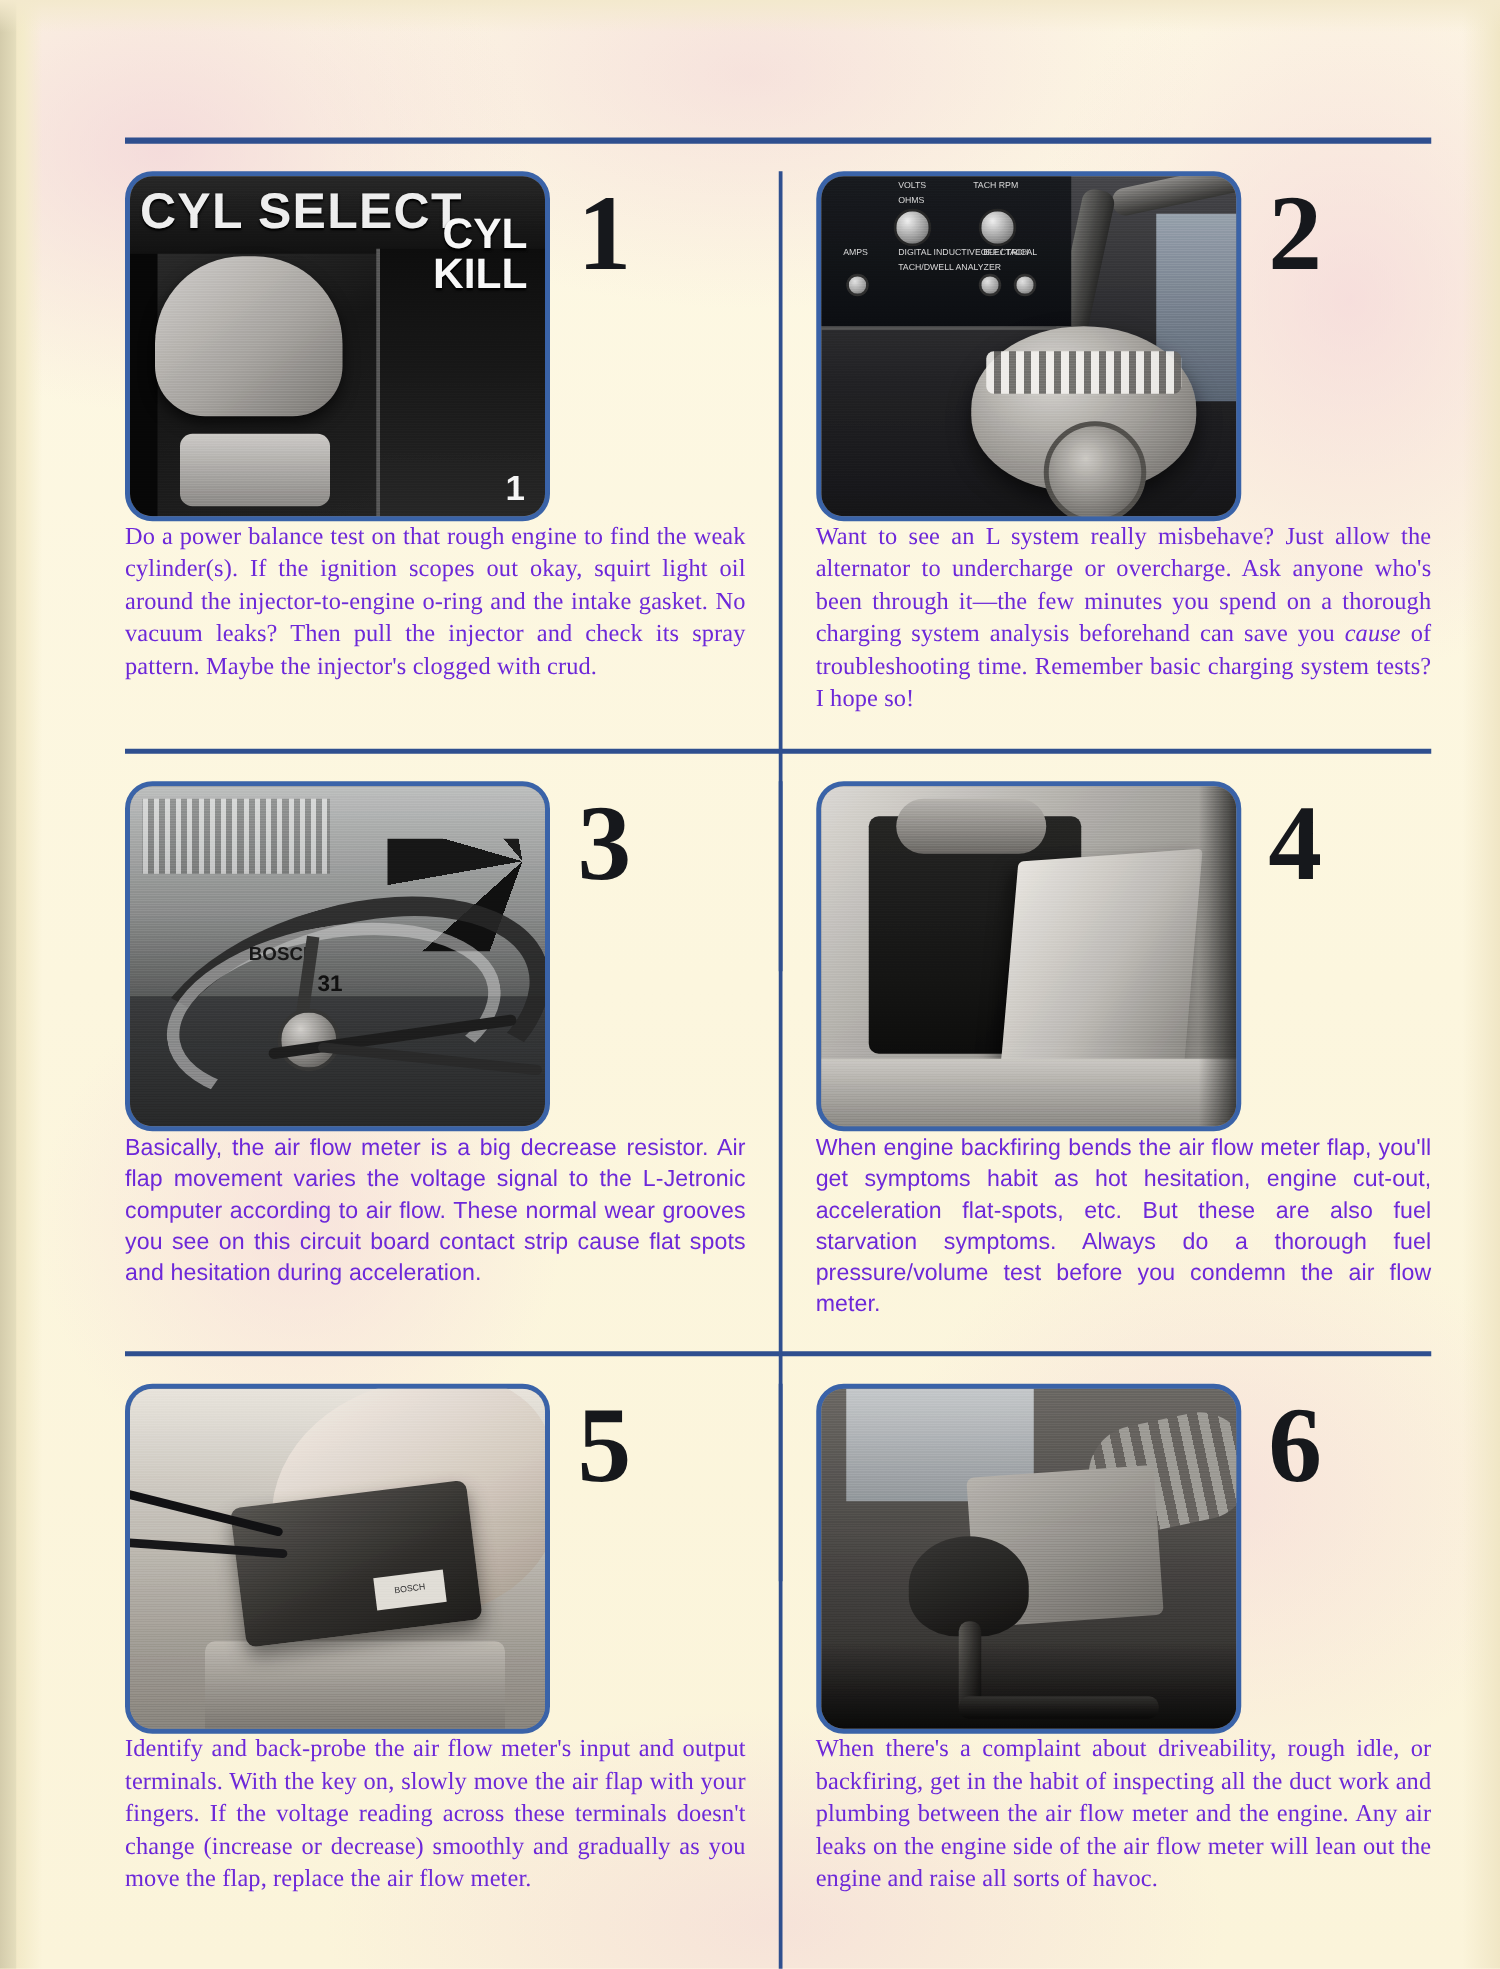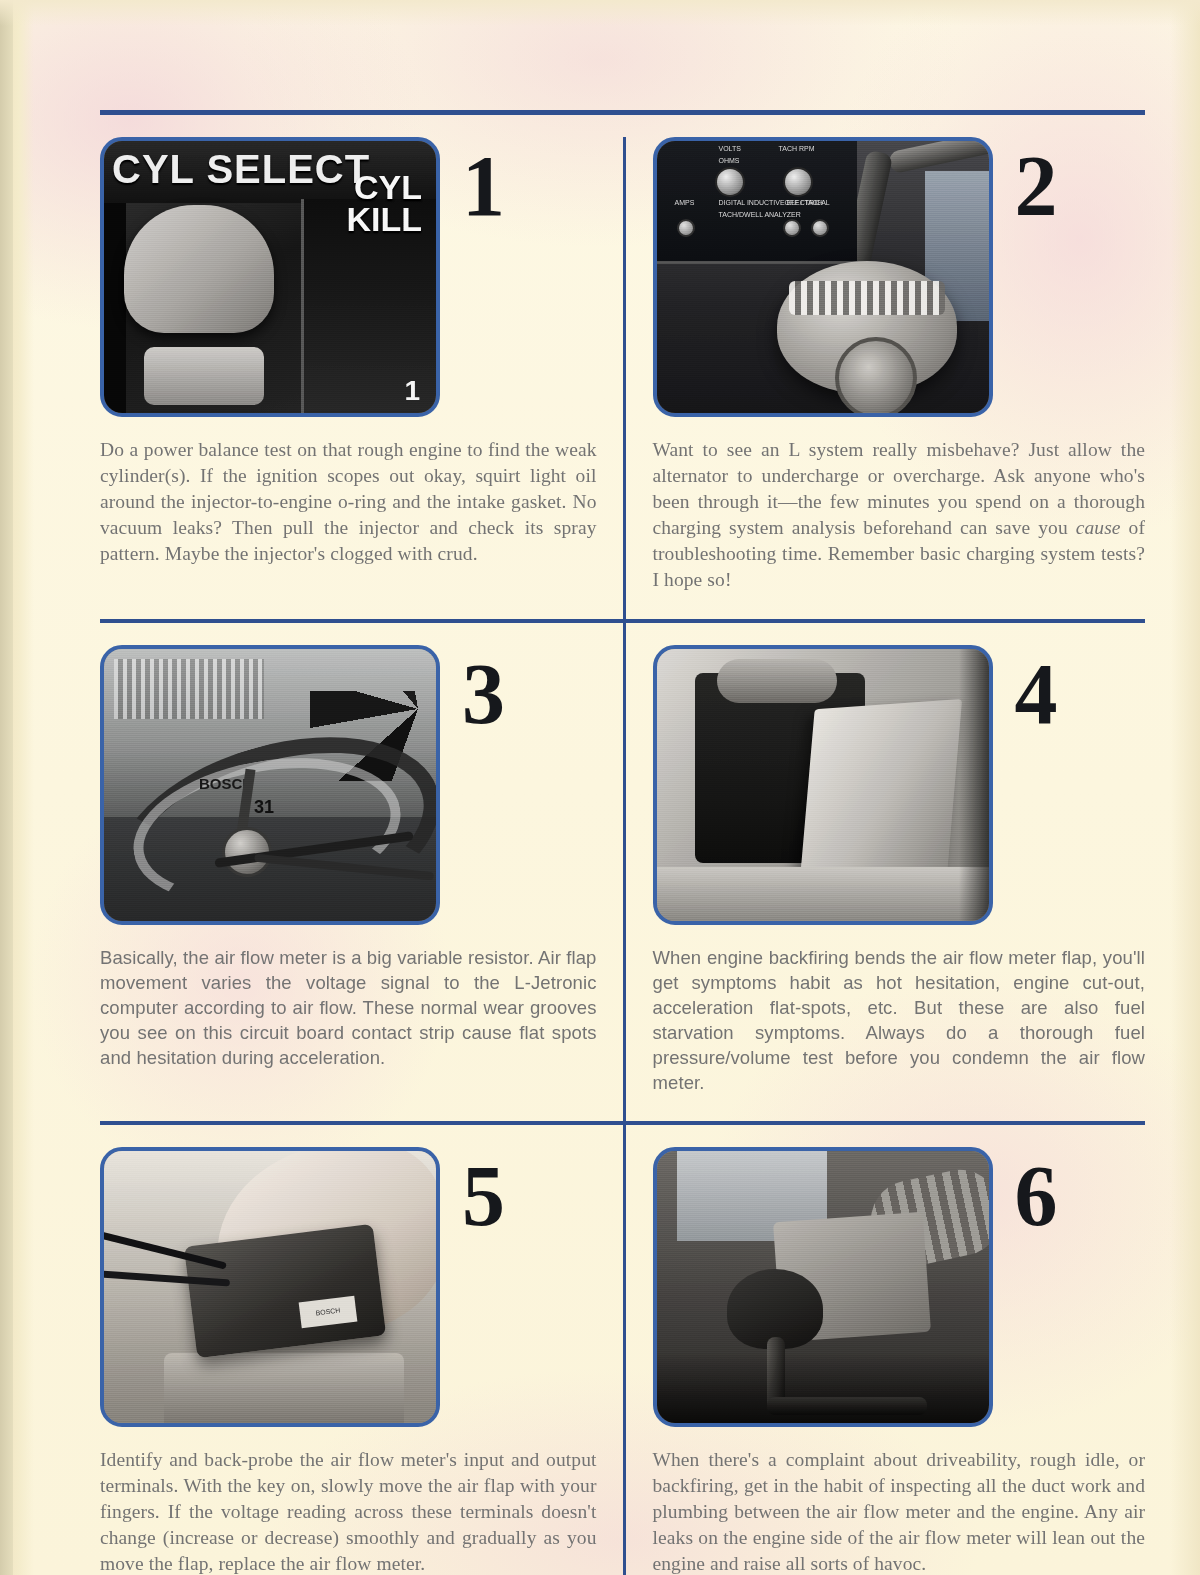--- a/index.html
+++ b/index.html
@@ -115,24 +115,23 @@
     font-weight: bold;
     font-size: 86px;
     line-height: 1;
     color: #16181c;
     margin-left: 22px;
     margin-top: 6px;
     letter-spacing: -2px;
   }
 
   .caption {
-    margin-top: 20px;
     font-size: 19.5px;
     line-height: 1.33;
-    color: #737373;
+    color: #6d28d9;
     text-align: justify;
     font-family: "Liberation Serif", serif;
     letter-spacing: .1px;
   }
   .caption.sans {
     font-family: "Liberation Sans", sans-serif;
     font-size: 18.5px;
     line-height: 1.36;
   }
   .caption em { font-style: italic; }
@@ -515,21 +514,21 @@
             <div class="num31">31</div>
             <div class="arm"></div>
             <div class="wiper"></div>
             <div class="wire1"></div>
             <div class="wire2"></div>
           </div>
           <div class="grain"></div>
         </div>
         <div class="stepnum">3</div>
       </div>
-      <div class="caption sans">Basically, the air flow meter is a big variable resistor. Air flap movement varies the voltage signal to the L-Jetronic computer according to air flow. These normal wear grooves you see on this circuit board contact strip cause flat spots and hesitation during acceleration.</div>
+      <div class="caption sans">Basically, the air flow meter is a big decrease resistor. Air flap movement varies the voltage signal to the L-Jetronic computer according to air flow. These normal wear grooves you see on this circuit board contact strip cause flat spots and hesitation during acceleration.</div>
     </div>
 
     <div class="col right">
       <div class="vdiv" style="top:22px;height:640px;"></div>
       <div class="photo-wrap">
         <div class="photo">
           <div class="photo-inner p4">
             <div class="housing"></div>
             <div class="cavity"></div>
             <div class="roller"></div>

